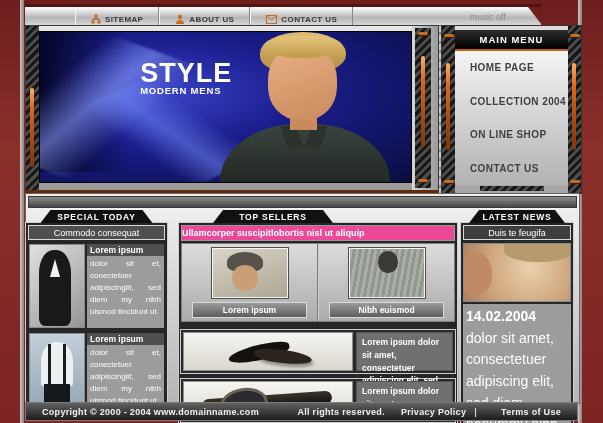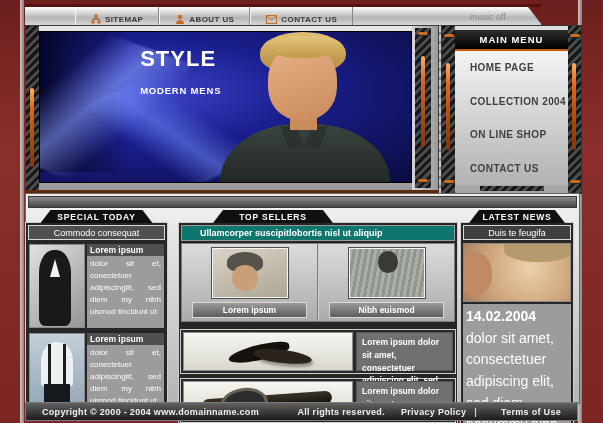--- a/index.html
+++ b/index.html
@@ -37,21 +37,21 @@
   .hook{position:absolute;width:10px;height:3px;background:#c96a1c;border-radius:2px;box-shadow:0 1px 1px #222;}
   .banner-inner{position:absolute;left:13px;right:26px;top:5px;bottom:7px;overflow:hidden;
        border:1px solid #000;
        background:radial-gradient(ellipse at 30% 40%,#3d45c9 0%,#1a1e8e 40%,#0a0c3f 100%);}
   .swoosh{position:absolute;opacity:.55;filter:blur(1px);}
   .sw1{left:-30px;top:0;width:160px;height:150px;
        background:linear-gradient(120deg,transparent 30%,#8ea2ff 50%,transparent 70%);transform:rotate(20deg);}
   .sw2{left:40px;top:40px;width:180px;height:120px;
        background:linear-gradient(60deg,transparent 35%,#6f86f5 50%,transparent 65%);transform:rotate(-25deg);}
   .sw3{left:-20px;top:10px;width:90px;height:140px;background:linear-gradient(90deg,#05062a,transparent);}
-  .banner-title{position:absolute;left:27%;top:14px;color:#fff;font-size:22px;font-weight:bold;letter-spacing:1px;}
+  .banner-title{position:absolute;left:27%;top:26px;color:#fff;font-size:27px;font-weight:bold;letter-spacing:1px;}
   .banner-sub{position:absolute;left:27%;top:53px;color:#fff;font-size:9.5px;font-weight:bold;letter-spacing:.8px;}
   .man{position:absolute;right:4px;bottom:0;width:205px;height:152px;}
   .man .hair{position:absolute;left:58px;top:2px;width:86px;height:42px;
        background:linear-gradient(180deg,#dfbd72,#b08b3f);border-radius:50% 50% 45% 42%;}
   .man .face{position:absolute;left:66px;top:15px;width:69px;height:75px;
        background:linear-gradient(160deg,#e8b285,#c98a5c);border-radius:46% 46% 44% 44%;}
   .man .fringe{position:absolute;left:62px;top:6px;width:78px;height:22px;
        background:linear-gradient(180deg,#e4c47c,#c09a4a);border-radius:50% 50% 60% 60%;}
   .man .neck{position:absolute;left:88px;top:84px;width:27px;height:16px;background:#c98a5c;}
   .man .torso{position:absolute;left:18px;top:94px;width:170px;height:60px;
@@ -102,22 +102,22 @@
        border-radius:45% 45% 8% 8%;}
   .sp2 .str1,.sp2 .str2{position:absolute;top:10px;width:3px;height:40px;background:#1d1d1d;}
   .sp2 .str1{left:18px}.sp2 .str2{left:33px}
   .sp2 .legs{position:absolute;left:14px;top:50px;width:26px;height:34px;background:#15181c;}
   .sp-txt{flex:1;margin:1px;display:flex;flex-direction:column;}
   .sp-title{background:#4f4f4f;color:#fff;font-size:8.5px;font-weight:bold;padding:1px 3px;}
   .sp-body{flex:1;background:#9c9c9c;color:#fdfdfd;font-size:8px;padding:2px 3px;line-height:1.5;text-align:justify;}
 
   .col-sellers{position:absolute;left:153px;top:16px;width:278px;}
   .col-sellers .tab{width:120px;margin-left:34px;}
-  .ts-sub{height:14px;background:#0f766e;border:1px solid #9a9a9a;color:#fff;
-       font-size:9px;font-weight:bold;display:flex;align-items:center;padding-left:18px;}
+  .ts-sub{height:14px;background:#ec4899;border:1px solid #9a9a9a;color:#fff;
+       font-size:9px;font-weight:bold;display:flex;align-items:center;padding-left:0;}
   .ts-row{display:flex;margin-top:2px;height:77px;background:linear-gradient(180deg,#dcdcdc,#ababab);
        border:1px solid #7d7d7d;}
   .ts-cell{flex:1;padding:4px 6px 3px;border-left:2px groove #d0d0d0;display:flex;
        flex-direction:column;align-items:center;}
   .ts-cell:first-child{border-left:none;}
   .ts-photo{width:74px;height:50px;border:1px solid #f5f5f5;outline:1px solid #4e4e4e;
        position:relative;overflow:hidden;cursor:pointer;}
   .tp1{background:linear-gradient(160deg,#d9d4c8,#ada694);}
   .tp1 .beanie{position:absolute;left:14px;top:3px;width:36px;height:20px;background:#57534b;border-radius:50% 50% 35% 35%;}
   .tp1 .face{position:absolute;left:19px;top:16px;width:26px;height:26px;background:#c99f78;border-radius:48%;}

